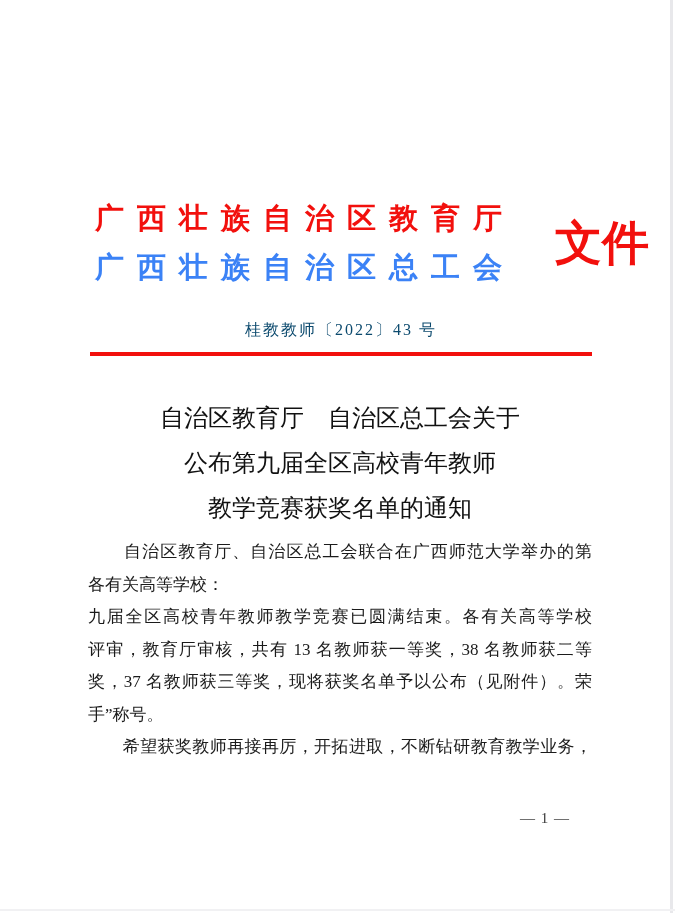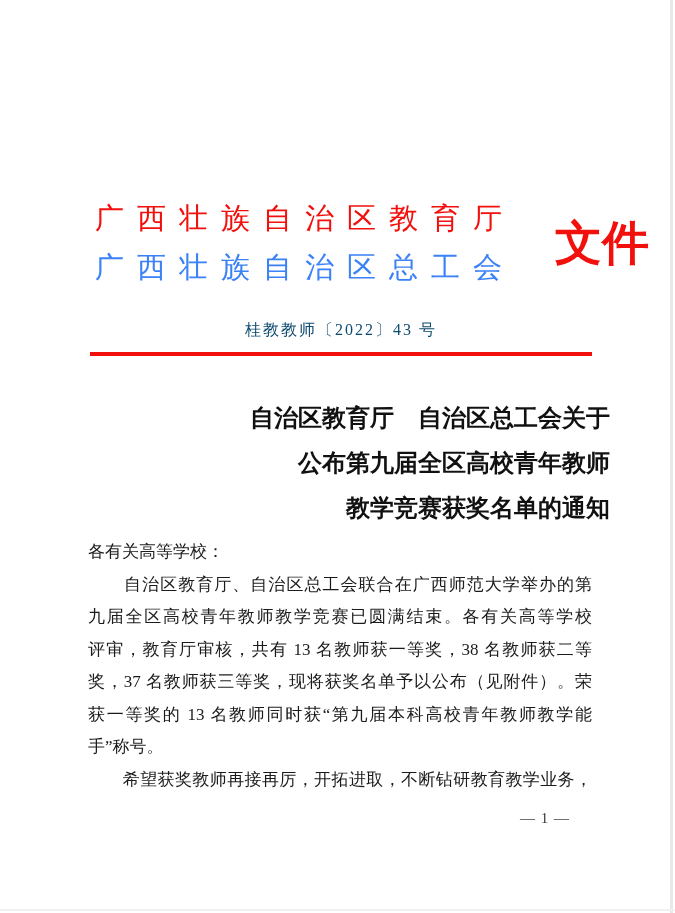--- a/index.html
+++ b/index.html
@@ -28,21 +28,21 @@
   
   .header {
     position: absolute;
     left: 95px; top: 194px;
     display: flex;
     align-items: center;
   }
   .header-lines { }
   .header-line {
     font-size: 29px;
-    font-weight: normal;
+    font-weight: bold;
     line-height: 49px;
     letter-spacing: 13px;
     white-space: nowrap;
   }
   .header-suffix {
     font-size: 47px;
     font-weight: bold;
     margin-left: -10px;
     white-space: nowrap;
   }
@@ -57,23 +57,23 @@
   }
   .red-line {
     position: absolute;
     left: 90px; top: 352px;
     width: 502px; height: 4px;
   }
   .title {
     position: absolute;
     left: 70px; top: 396px;
     width: 540px;
-    text-align: right;
+    text-align: center;
     font-size: 24px;
-    font-weight: bold;
+    font-weight: normal;
     line-height: 45px;
     color: #111;
   }
   .body-text {
     position: absolute;
     left: 88px; top: 536px;
     width: 504px;
     font-size: 17px;
     line-height: 32.5px;
     color: #1b1b1b;
@@ -112,26 +112,25 @@
 
   <div class="red-line" style="background: rgb(242, 16, 13);"></div>
 
   <div class="title">
     <div>自治区教育厅　自治区总工会关于</div>
     <div>公布第九届全区高校青年教师</div>
     <div>教学竞赛获奖名单的通知</div>
   </div>
 
   <div class="body-text">
+      <div class="line">　　自治区教育厅、自治区总工会联合在广西师范大学举办的第</div>
       <div class="line no-stretch">各有关高等学校：</div>
-      <div class="line">　　自治区教育厅、自治区总工会联合在广西师范大学举办的第</div>
       <div class="line">九届全区高校青年教师教学竞赛已圆满结束。各有关高等学校</div>
       <div class="line">评审，教育厅审核，共有 13 名教师获一等奖，38 名教师获二等</div>
       <div class="line">奖，37 名教师获三等奖，现将获奖名单予以公布（见附件）。荣</div>
-      <div class="line">获一等奖的 13 名教师同时获“第九届本科高校青年教师教学能</div>
       <div class="line no-stretch">手”称号。</div>
       <div class="line">　　希望获奖教师再接再厉，开拓进取，不断钻研教育教学业务，</div>
     </div>
 
   <div class="page-number">— 1 —</div>
 
   <div class="scan-edge-right"></div>
   <div class="scan-edge-bottom"></div>
 
 </div>

